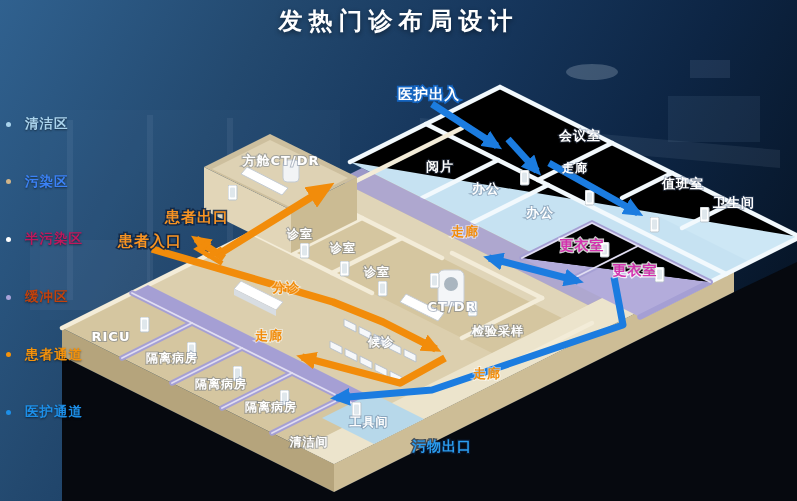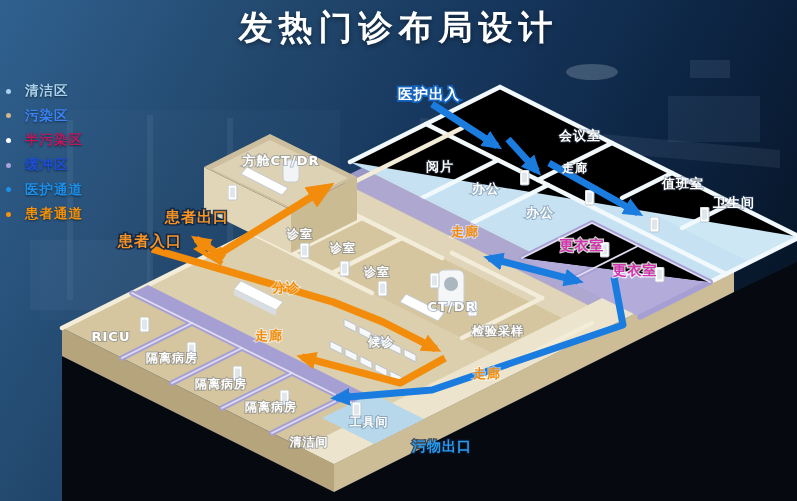--- a/index.html
+++ b/index.html
@@ -4,25 +4,25 @@
 <style>
   html,body{margin:0;padding:0;}
   body{
     width:797px;height:501px;position:relative;overflow:hidden;
     font-family:"DejaVu Sans","Liberation Sans",sans-serif;
     background:linear-gradient(118deg,#30618f 0%,#23496f 26%,#16365c 48%,#0d2544 68%,#071629 88%,#050f1d 100%);
   }
   #stage{position:absolute;left:0;top:0;}
   #title{
     position:absolute;left:0;top:5px;width:100%;text-align:center;
-    color:#ffffff;font-size:34px;font-weight:bold;letter-spacing:6px;
+    color:#ffffff;font-size:24px;font-weight:bold;letter-spacing:6px;
     text-shadow:0 2px 5px rgba(0,0,0,.45);
   }
   #legend{position:absolute;left:6px;top:79px;}
-  .lg-row{display:flex;align-items:center;height:24.6px;}
+  .lg-row{display:flex;align-items:center;height:24.6px;margin-top:33px;}
   .dot{width:5px;height:5px;border-radius:50%;margin-right:14px;flex:0 0 auto;}
   .lg-t{font-size:13.5px;font-weight:bold;letter-spacing:1px;text-shadow:0 1px 2px rgba(0,0,0,.5);}
   .lbl{font-weight:bold;text-anchor:middle;paint-order:stroke;letter-spacing:1px;}
   .w{fill:#ffffff;stroke:rgba(70,90,120,.38);stroke-width:2px;}
   .o{fill:#f28c0a;stroke:rgba(255,255,255,.55);stroke-width:2px;}
   .oBig{fill:#f79322;stroke:rgba(15,35,65,.85);stroke-width:3px;}
   .m{fill:#d332ae;stroke:rgba(255,255,255,.8);stroke-width:2.5px;}
   .b{fill:#2b9df0;stroke:rgba(10,30,60,.7);stroke-width:2.5px;}
   .wb{fill:#ffffff;stroke:#1565c0;stroke-width:3.5px;}
   .wall-clean{stroke:#f2f9fd;stroke-width:4.5;stroke-linecap:round;}
@@ -250,23 +250,23 @@
     <div class="lg-row">
       <span class="dot" style="background: rgb(210, 181, 136);"></span>
       <span class="lg-t" style="color: #3b82f6;">污染区</span>
     </div>
     <div class="lg-row">
       <span class="dot" style="background: rgb(255, 255, 255);"></span>
       <span class="lg-t" style="color: #be185d;">半污染区</span>
     </div>
     <div class="lg-row">
       <span class="dot" style="background: rgb(169, 162, 216);"></span>
-      <span class="lg-t" style="color: #1d4ed8;">缓冲区</span>
+      <span class="lg-t" style="color: #c2410c;">缓冲区</span>
+    </div>
+    <div class="lg-row">
+      <span class="dot" style="background: rgb(245, 146, 10);"></span>
+      <span class="lg-t" style="color: rgb(245, 146, 10);">患者通道</span>
     </div>
     <div class="lg-row">
       <span class="dot" style="background: rgb(29, 143, 232);"></span>
       <span class="lg-t" style="color: rgb(29, 143, 232);">医护通道</span>
     </div>
-    <div class="lg-row">
-      <span class="dot" style="background: rgb(245, 146, 10);"></span>
-      <span class="lg-t" style="color: rgb(245, 146, 10);">患者通道</span>
-    </div>
   </div>
 
 </body></html>

